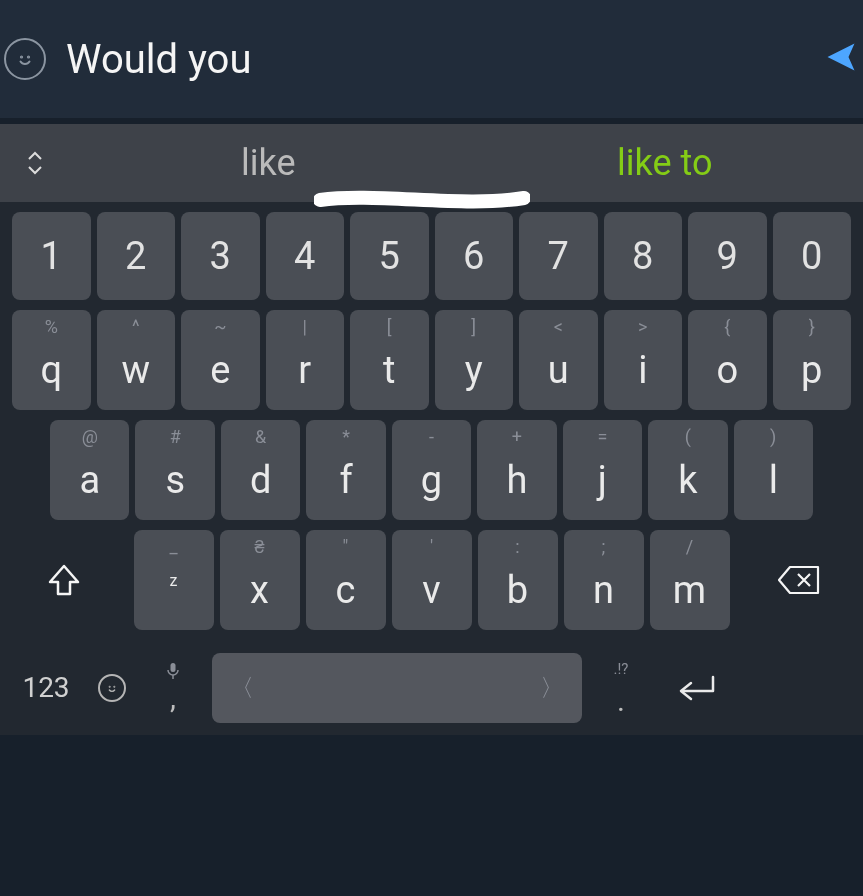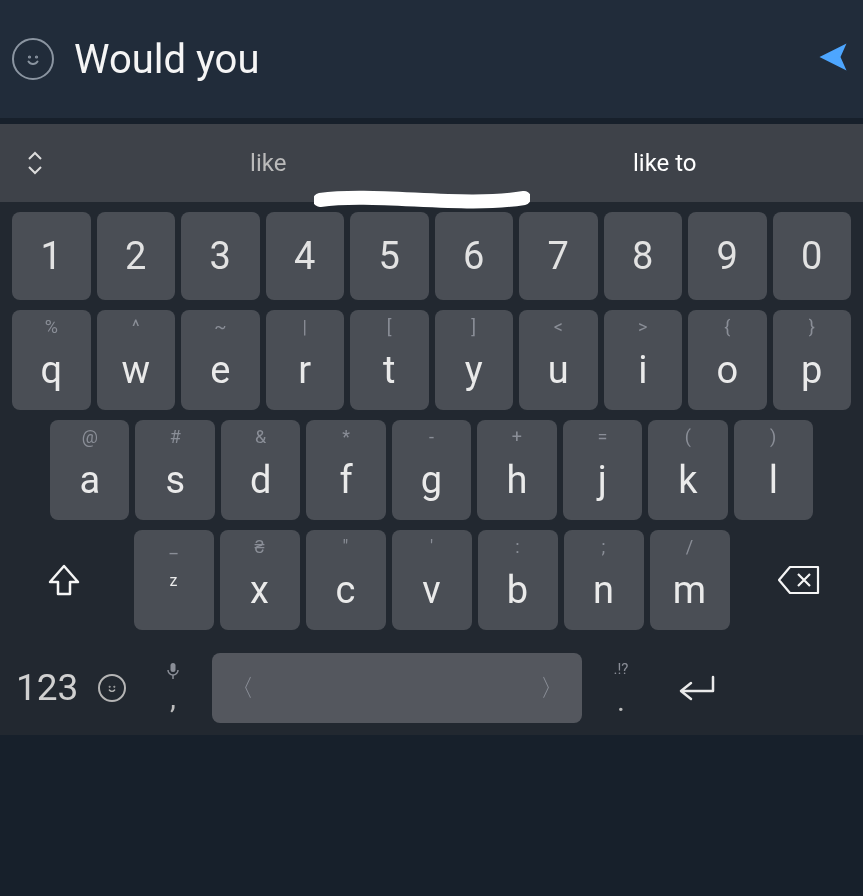--- a/index.html
+++ b/index.html
@@ -10,21 +10,21 @@
     font-family: -apple-system, BlinkMacSystemFont, "Segoe UI", Roboto, sans-serif;
     overflow: hidden;
     color: #e8e8e8;
   }
   
   .input-bar {
     background: #212c3a;
     height: 118px;
     display: flex;
     align-items: center;
-    padding: 0 12px;
+    padding: 0 4px;
     gap: 20px;
   }
   .emoji-circle {
     width: 42px;
     height: 42px;
     border: 2px solid #8b95a1;
     border-radius: 50%;
     display: flex;
     align-items: center;
     justify-content: center;
@@ -59,25 +59,25 @@
     justify-content: center;
     color: #dcdcdc;
     font-size: 20px;
     height: 100%;
   }
   .suggestion {
     flex: 1;
     display: flex;
     align-items: center;
     justify-content: center;
-    font-size: 24px;
+    font-size: 36px;
     height: 100%;
     color: #bababa;
   }
-  .suggestion.center { color: #ffffff; }
+  .suggestion.center { color: #84cc16; }
   .underline-mark {
     position: absolute;
     left: 314px;
     top: 66px;
     width: 216px;
     height: 20px;
     pointer-events: none;
   }
   
   .keyboard {
@@ -149,21 +149,21 @@
   }
   
   .row-space {
     display: flex;
     align-items: center;
     padding: 0 16px;
     gap: 14px;
     height: 95px;
   }
   .sym-key {
-    font-size: 37px;
+    font-size: 28px;
     color: #d0d0d0;
     width: 60px;
     text-align: center;
   }
   .emoji-key {
     width: 44px;
     display: flex;
     align-items: center;
     justify-content: center;
   }

